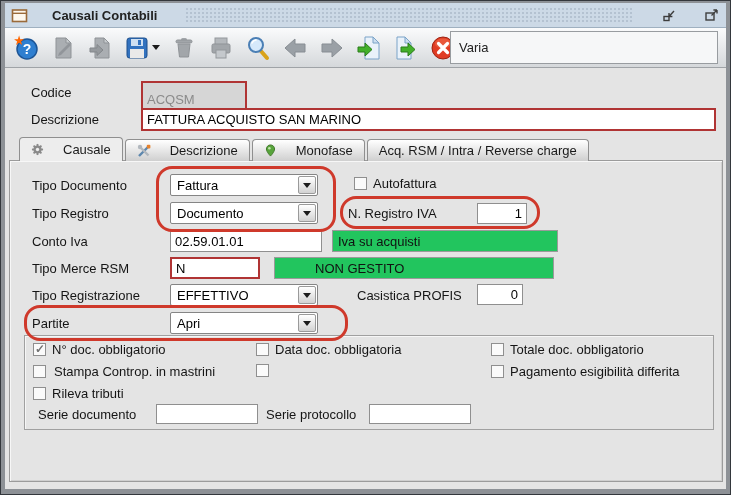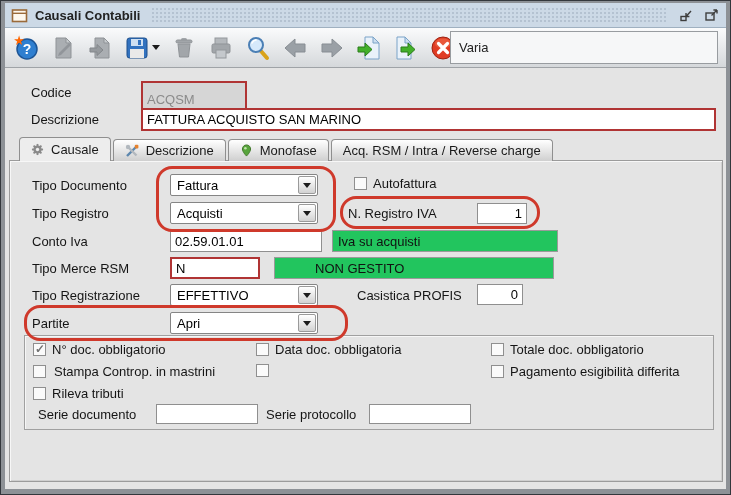--- a/index.html
+++ b/index.html
@@ -1,38 +1,38 @@
 <!DOCTYPE html>
 <html><head>
 <meta charset="utf-8">
 <style>
   * { margin:0; padding:0; box-sizing:border-box; }
   body { background:#f0f0f0; font-family:"Liberation Sans", sans-serif; }
   .window{position:relative;width:731px;height:495px;background:#8d9196;border:1px solid #33373c;overflow:hidden;}
   
-  .titlebar{position:absolute;left:4px;right:4px;top:2px;height:25px;background:#ccd9e6;display:flex;align-items:center;gap:7px;padding:0 6px;border-bottom:1px solid #9fb0c0;}
+  .titlebar{position:absolute;left:4px;right:4px;top:2px;height:25px;background:#ccd9e6;display:flex;align-items:center;gap:24px;padding:0 6px;border-bottom:1px solid #9fb0c0;}
   .title-text{font-size:13px;font-weight:bold;color:#222;white-space:nowrap;}
   .title-tex{flex:1;height:17px;margin:0 4px;background-image:radial-gradient(#b4c2d1 26%, transparent 27%);background-size:4px 4px;}
   .win-btn{width:18px;height:16px;display:flex;align-items:center;justify-content:center;background:transparent;border:none;cursor:pointer;}
   
   .toolbar{position:absolute;left:4px;right:4px;top:27px;height:40px;background:linear-gradient(#fafbfc,#d5d8db);border-bottom:1px solid #9fa3a7;display:flex;align-items:center;gap:11px;padding:0 8px;}
   .tb{background:transparent;border:none;padding:0;display:flex;align-items:flex-end;cursor:pointer;}
   .caret{width:0;height:0;border-left:4px solid transparent;border-right:4px solid transparent;border-top:5px solid #1a1a1a;margin:0 0 11px 2px;}
   .context-box{position:absolute;right:8px;top:3px;height:33px;width:268px;background:#f6f7f8;border:1px solid #989ca0;display:flex;align-items:center;padding:0 8px;font-size:13px;color:#222;}
   
   .content{position:absolute;left:4px;right:4px;top:67px;bottom:5px;background:#e4e4e4;}
   .lbl{position:absolute;font-size:13px;color:#151515;white-space:nowrap;}
   .txt{position:absolute;border:1px solid #8f8f8f;background:#fff;font:13px "Liberation Sans",sans-serif;padding:0 4px;color:#000;}
   .txt.num{text-align:right;}
   .ro{position:absolute;background:#22c55e;border:1px solid #9a9a9a;font-size:13px;display:flex;align-items:center;padding:0 5px;color:#111;}
   .alert-border{border:2px solid #b03434 !important;}
   .codice-field{position:absolute;background:#d6d6d6;border:2px solid #b03434;font-size:13px;display:flex;align-items:center;padding:16px 4px;color:#8b8b8b;}
   
   .tabs{position:absolute;left:14px;top:69px;display:flex;align-items:flex-end;height:24px;z-index:3;}
-  .tab{height:22px;padding:0 11px;border:1px solid #8f8f8f;border-bottom:none;border-radius:4px 4px 0 0;background:linear-gradient(#ffffff,#cfcfcf);margin-right:2px;display:flex;align-items:center;gap:7px;font-size:13px;color:#1a1a1a;cursor:pointer;}
+  .tab{height:22px;padding:0 11px;border:1px solid #8f8f8f;border-bottom:none;border-radius:4px 4px 0 0;background:linear-gradient(#ffffff,#cfcfcf);margin-right:2px;display:flex;align-items:center;gap:19px;font-size:13px;color:#1a1a1a;cursor:pointer;}
   .tab.active{background:#ededed;height:24px;position:relative;z-index:4;}
   .tabpanel{position:absolute;left:4px;top:92px;width:714px;height:322px;border:1px solid #9b9b9b;box-shadow:inset 1px 1px 0 #f7f7f7, inset -1px -1px 0 #cfcfcf;background:#e4e4e4;}
   
   .combo{position:absolute;width:148px;height:22px;background:#fff;border:1px solid #858585;border-radius:2px;cursor:pointer;}
   .combo-val{position:absolute;left:6px;top:3px;font-size:13px;color:#000;white-space:nowrap;}
   .combo-btn{position:absolute;right:1px;top:1px;bottom:1px;width:18px;background:linear-gradient(#ffffff,#d2d2d2);border:1px solid #9a9a9a;border-radius:2px;display:flex;align-items:center;justify-content:center;}
   .tri{width:0;height:0;border-left:4px solid transparent;border-right:4px solid transparent;border-top:5px solid #1b1b1b;}
   
   .opt{position:absolute;display:flex;align-items:center;gap:6px;cursor:pointer;}
   .cb{width:13px;height:13px;background:#fafafa;border:1px solid #8f8f8f;position:relative;flex:0 0 13px;}
@@ -210,21 +210,21 @@
             <span class="tri"></span>
           </span>
       </div>
       <div class="opt" style="left:344px;top:15px;">
         <span class="cb"></span>
         <span class="opt-label">Autofattura</span>
       </div>
 
       <span class="lbl" style="left:22px;top:45px;">Tipo Registro</span>
       <div class="combo" style="left:160px;top:41px;">
-        <span class="combo-val">Acquisti</span>
+        <span class="combo-val">Documento</span>
         <span class="combo-btn">
             <span class="tri"></span>
           </span>
       </div>
       <span class="lbl" style="left:338px;top:45px;">N. Registro IVA</span>
       <input class="txt num" style="left: 467px; top: 42px; width: 50px; height: 21px;" value="1">
 
       <span class="lbl" style="left:22px;top:73px;">Conto Iva</span>
       <input class="txt" style="left: 160px; top: 69px; width: 152px; height: 22px;" value="02.59.01.01">
       <div class="ro" style="left:322px;top:69px;width:226px;height:22px;">

